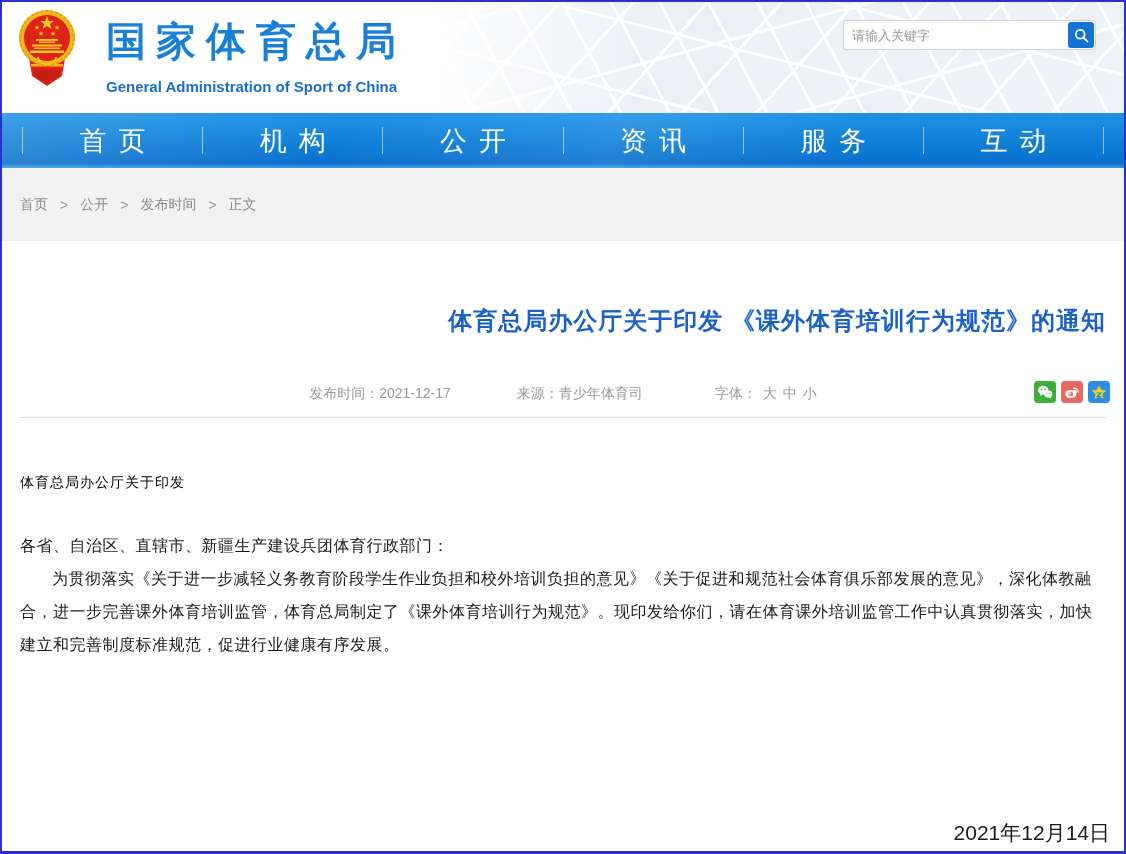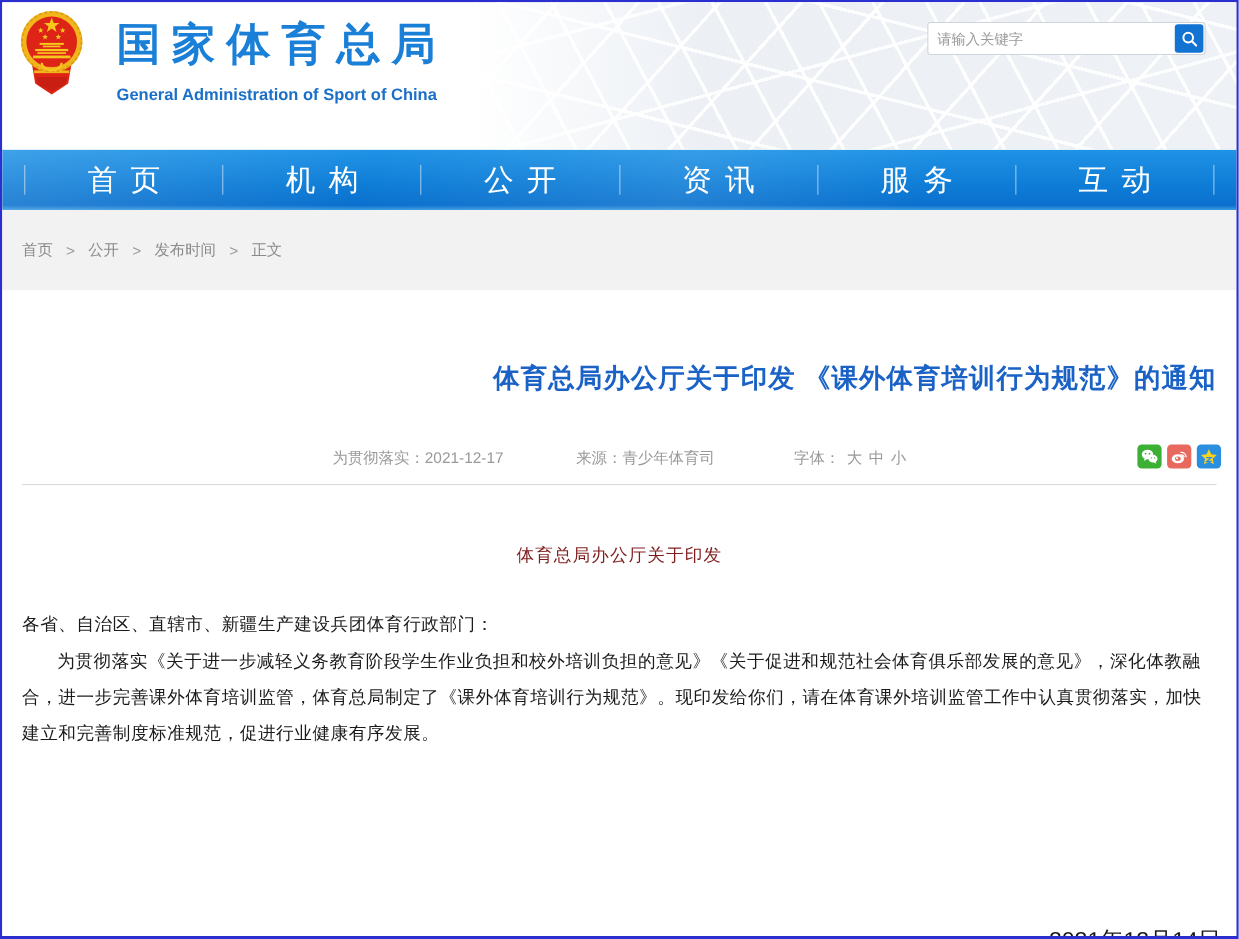--- a/index.html
+++ b/index.html
@@ -8,21 +8,21 @@
     font-family:"Liberation Sans","DejaVu Sans",sans-serif;
     background:#ffffff;
     border:2px solid #2b2fd0;
     border-bottom-width:3px;
     overflow:hidden;
     position:relative;
   }
 
   
   .header {
-    position:relative; height:134px; background:#ffffff; overflow:hidden;
+    position:relative; height:111px; background:#ffffff; overflow:hidden;
   }
   .header-pattern {
     position:absolute; top:0; right:0; bottom:0; width:62%;
     background:
       repeating-linear-gradient(62deg,  transparent 0 40px, rgba(255,255,255,.95) 40px 43px),
       repeating-linear-gradient(-48deg, transparent 0 52px, rgba(255,255,255,.95) 52px 55px),
       repeating-linear-gradient(14deg,  transparent 0 66px, rgba(255,255,255,.9) 66px 69px),
       repeating-linear-gradient(-15deg, transparent 0 84px, rgba(255,255,255,.85) 84px 87px),
       linear-gradient(90deg, rgba(236,240,246,0) 0%, #ecf0f5 30%, #eef1f6 100%);
   }
@@ -86,21 +86,21 @@
   .share-btn {
     width:22px; height:22px; border:none; border-radius:4px; cursor:pointer;
     display:flex; align-items:center; justify-content:center; padding:0;
   }
   .share-wechat { background:#3cb035; }
   .share-weibo  { background:#e8695e; }
   .share-qzone  { background:#2a8fe0; }
   .meta-rule { border:none; border-top:1px solid #dcdcdc; margin-top:12px; }
 
   .doc-title {
-    margin-top:46px; text-align:center; font-size:16px; color:#7f1d1d;
+    margin-top:46px; text-align:left; font-size:14px; color:#000000;
     line-height:37px; letter-spacing:1px;
   }
   .doc-body { margin-top:28px; font-size:16px; color:#1a1a1a; line-height:33px; letter-spacing:.5px; }
   .doc-body .indent { text-indent:2em; }
   .signature { position:absolute; right:14px; bottom:2px; text-align:right; font-size:21px; color:#1a1a1a; line-height:33px; }
 </style>
 </head>
 <body>
 
 <div class="header">
@@ -174,21 +174,21 @@
     <span class="crumb-sep">&gt;</span>
     <span>正文</span>
   </div>
 </div>
 
 <div class="content">
 
   <h1 class="article-title">体育总局办公厅关于印发 《课外体育培训行为规范》的通知</h1>
 
   <div class="meta-row">
-    <span class="meta-item"><span>为贯彻落实：</span><span>2021-12-17</span></span>
+    <span class="meta-item"><span>发布时间：</span><span>2021-12-17</span></span>
     <span class="meta-item"><span>来源：</span><span>青少年体育司</span></span>
     <span class="meta-item font-sizes"><span>字体：</span><span>大</span><span>中</span><span>小</span></span>
 
     <span class="share-group">
       <button class="share-btn share-wechat">
         <svg width="16" height="14" viewBox="0 0 16 14">
           <ellipse cx="6.2" cy="5.2" rx="5.2" ry="4.4" fill="#ffffff"></ellipse>
           <polygon points="3.5,8.6 3.1,11 5.6,9.5" fill="#ffffff"></polygon>
           <ellipse cx="11.2" cy="9" rx="4.1" ry="3.5" fill="#ffffff"></ellipse>
           <polygon points="13.4,11.6 14.2,13.6 11.6,12.3" fill="#ffffff"></polygon>

